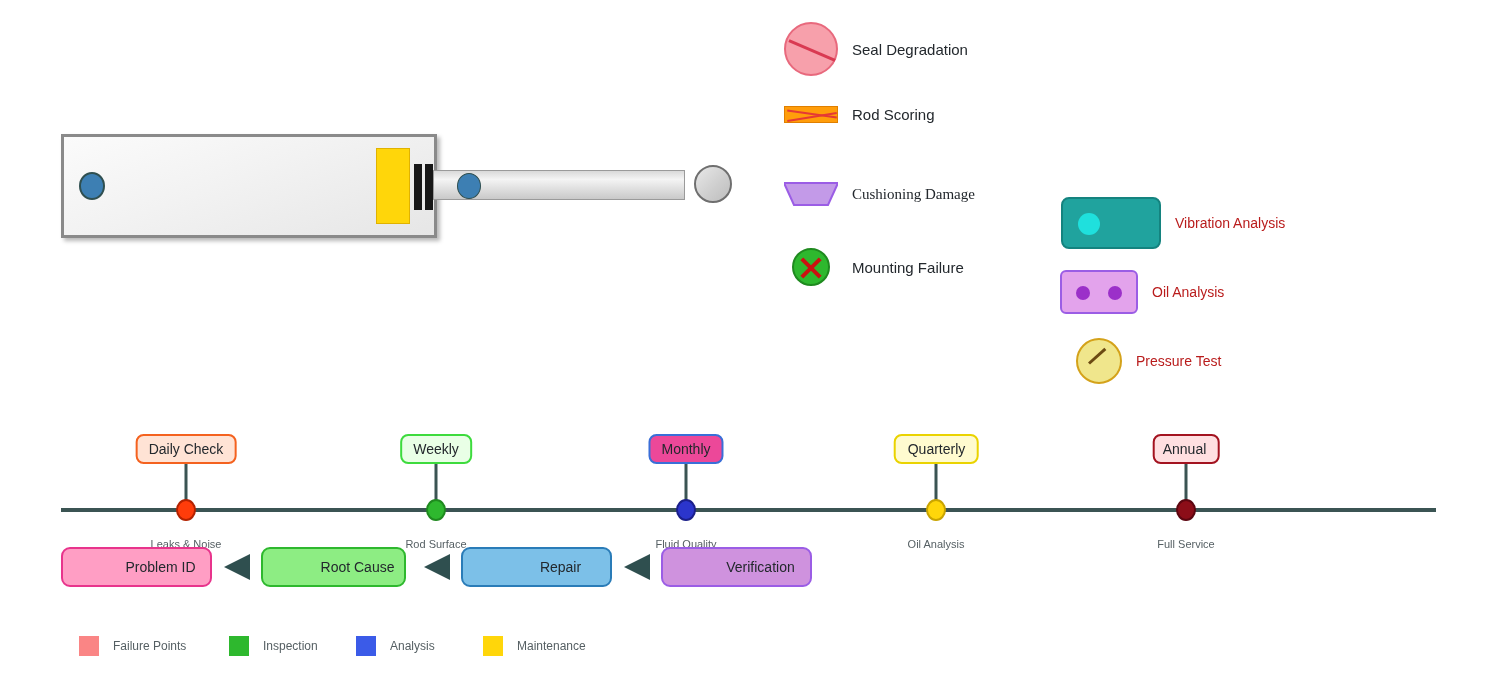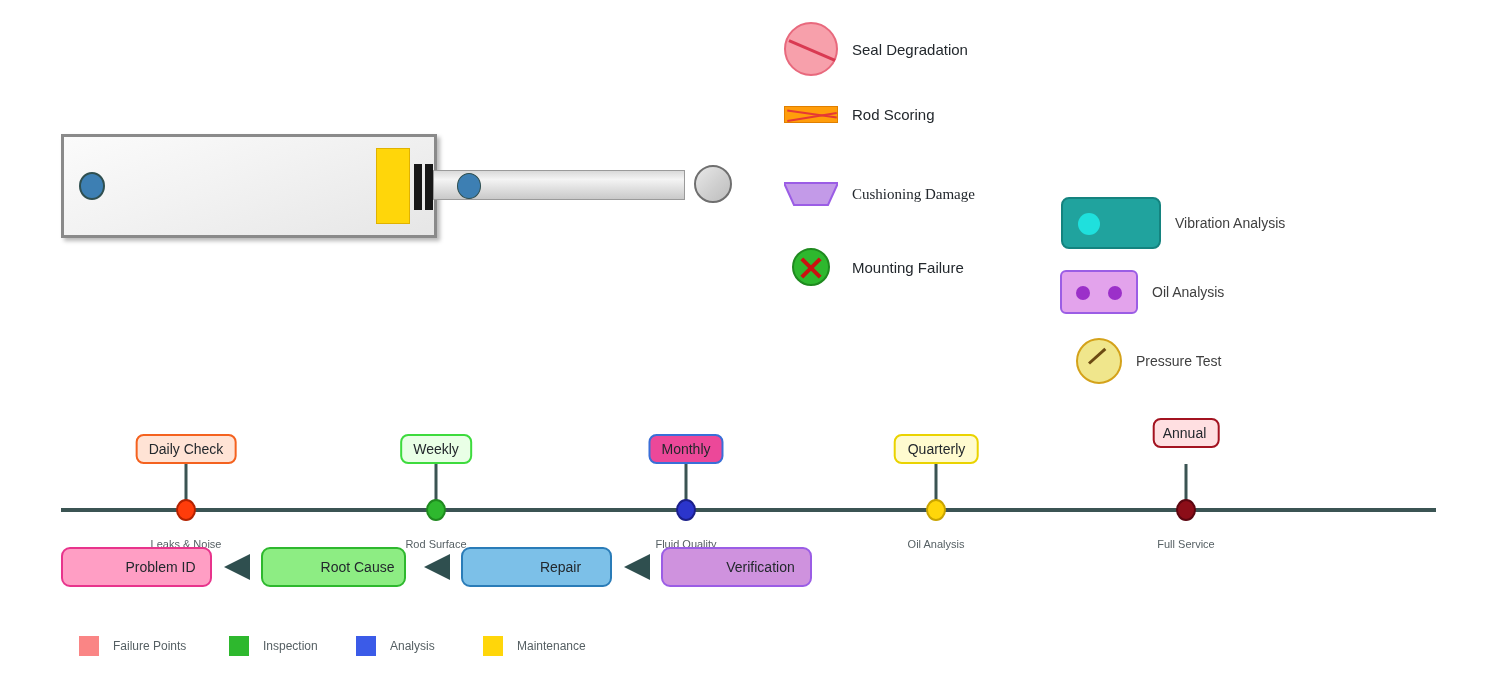--- a/index.html
+++ b/index.html
@@ -109,21 +109,21 @@
   .ico-oil span:nth-child(2){ left:46px; }
   .ico-gauge {
     width: 46px; height: 46px; border-radius: 50%;
     background: #f0e68c; border: 2px solid #d4a21a; box-sizing: border-box;
     position: relative;
   }
   .ico-gauge::after {
     content:""; position:absolute; left:11px; top:22px; width:22px; height:3px;
     background:#6b4a12; transform-origin: 0 50%; transform: rotate(-42deg);
   }
-  .tool-lbl { font-size: 14px; color: #404040; margin-left: 14px; white-space: nowrap; }
+  .tool-lbl { font-size: 14px; color: #b91c1c; margin-left: 14px; white-space: nowrap; }
 
   
   #timeline-axis {
     left: 61px; top: 508px; width: 1375px; height: 4px; background: #3b5453;
   }
   .tl-node { position: absolute; }
   .tl-badge {
     position: absolute; transform: translateX(-50%);
     padding: 5px 11px; border-radius: 8px; border-width: 2px; border-style: solid;
     font-size: 14px; color: #23282d; white-space: nowrap; box-sizing: border-box; text-align: right;
@@ -233,21 +233,21 @@
 </div>
 
 <div class="abs tl-node" style="left:936px; top:0;">
   <div class="tl-badge" style="top:434px; background:#fffbcf; border-color:#ead300;padding-left:12px;">Quarterly</div>
   <div class="tl-stem" style="top:464px; height:46px;"></div>
   <div class="tl-dot" style="top:510px; background:#ffd60a; border-color:#c9a400;"></div>
   <div class="tl-sub" style="top:538px;">Oil Analysis</div>
 </div>
 
 <div class="abs tl-node" style="left:1186px; top:0;">
-  <div class="tl-badge" style="top:418px; background:#ffdfe1; border-color:#a31320;padding-left:8px;">Annual</div>
+  <div class="tl-badge" style="top:434px; background:#ffdfe1; border-color:#a31320;padding-left:8px;">Annual</div>
   <div class="tl-stem" style="top:464px; height:46px;"></div>
   <div class="tl-dot" style="top:510px; background:#8c0d18; border-color:#5c0610;"></div>
   <div class="tl-sub" style="top:538px;">Full Service</div>
 </div>
 
 <div class="flow-box" style="left:61px;  top:547px; width:151px; background:#ff9ec4; border-color:#e8348c;">Problem ID</div>
 <div class="flow-arrow" style="left:224px; top:554px;"></div>
 <div class="flow-box" style="left:261px; top:547px; width:145px; background:#8ded83; border-color:#2eb82e;">Root Cause</div>
 <div class="flow-arrow" style="left:424px; top:554px;"></div>
 <div class="flow-box" style="left:461px; top:547px; width:151px; background:#7cc0e8; border-color:#2a7cb8;">Repair</div>

